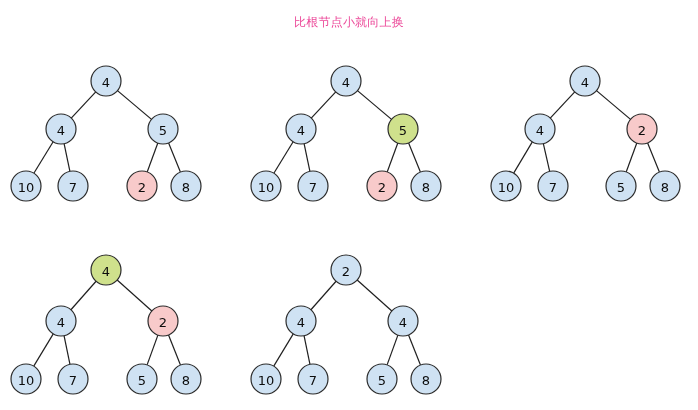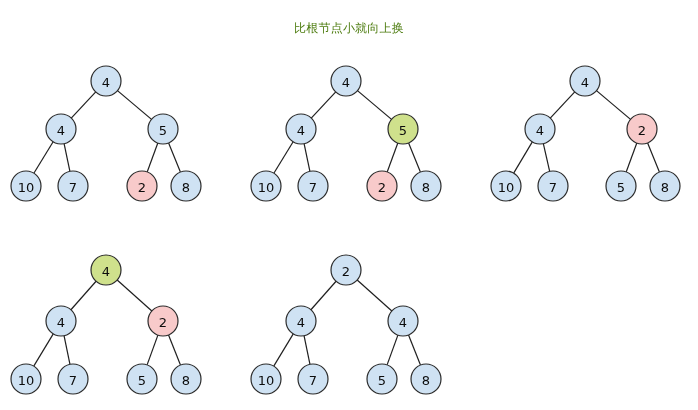--- a/index.html
+++ b/index.html
@@ -9,26 +9,26 @@
   }
   body {
     width: 698px;
     height: 410px;
     position: relative;
     overflow: hidden;
     font-family: "DejaVu Sans", "Liberation Sans", sans-serif;
   }
   #page-title {
     position: absolute;
-    top: 20px;
+    top: 14px;
     left: 0;
     width: 698px;
     text-align: center;
     font-size: 12px;
-    color: #4d7c0f;
+    color: #ec4899;
     letter-spacing: 0.2px;
     line-height: 16px;
   }
   #diagram-canvas {
     position: absolute;
     top: 0;
     left: 0;
     width: 698px;
     height: 410px;
   }

